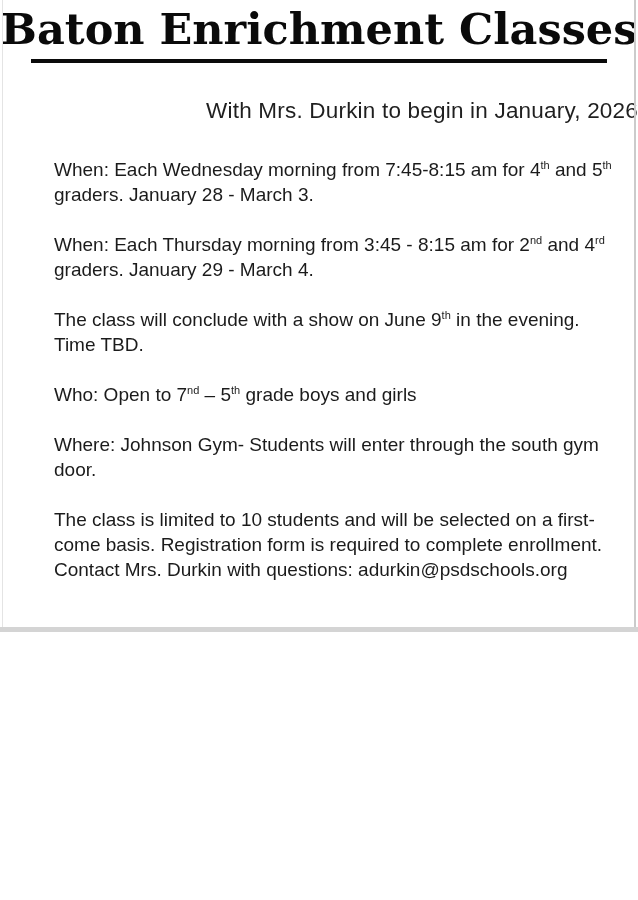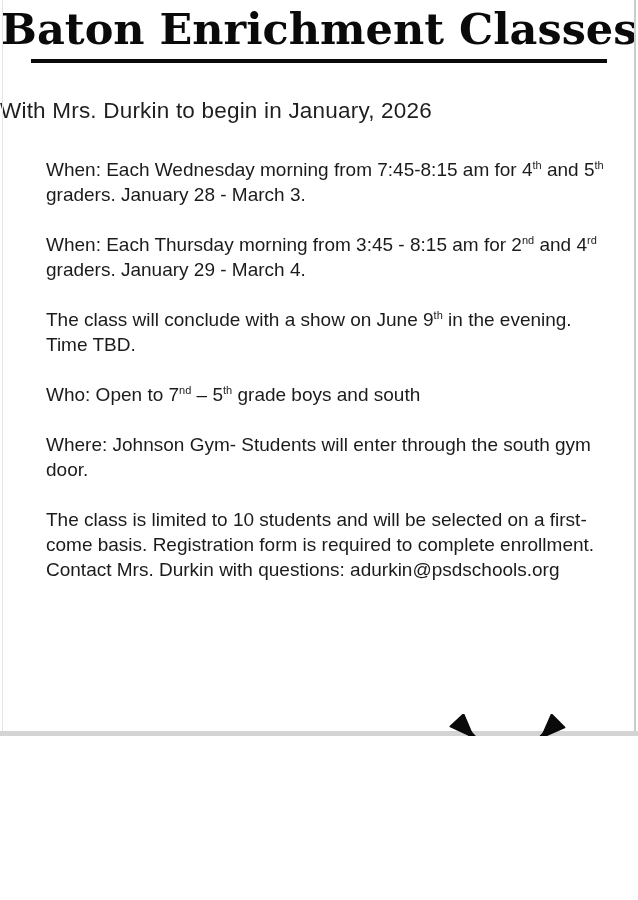--- a/index.html
+++ b/index.html
@@ -1,19 +1,19 @@
 <!DOCTYPE html>
 <html><head>
 <meta charset="utf-8">
 <style>
   html, body { margin: 0; padding: 0; background: #ffffff; }
   .page {
     position: relative;
     width: 638px;
-    height: 736px;
+    height: 632px;
     background: #ffffff;
     overflow: hidden;
     font-family: "Liberation Sans", sans-serif;
     color: #1b1b1b;
   }
   .edge-left {
     position: absolute; left: 2px; top: 0;
     width: 1px; height: 895px; background: #e4e4e4;
   }
   .edge-right {
@@ -36,31 +36,31 @@
   }
   .title-underline {
     width: 576px; height: 4px;
     background: #0a0a0a;
     margin: 4px auto 0 auto;
   }
   .subtitle {
     margin: 35px 0 0 0;
     font-size: 22.5px;
     font-weight: normal;
-    text-align: left;
+    text-align: right;
     color: #1f1f1f;
     letter-spacing: 0.2px;
   }
   .content {
     margin: 33px 26px 0 38px;
     max-width: 576px;
     font-size: 19px;
     line-height: 25px;
   }
-  .content p { margin: 0 0 25px 8px; }
+  .content p { margin: 0 0 25px 16px; }
   .content sup {
     font-size: 11px;
     line-height: 0;
     vertical-align: super;
   }
   .batons {
     position: absolute;
     left: 449px; top: 714px;
     width: 125px; height: 124px;
   }
@@ -75,21 +75,21 @@
 
   <h1 class="title">Baton Enrichment Classes</h1>
   <div class="title-underline"></div>
 
   <h2 class="subtitle">With Mrs. Durkin to begin in January, 2026</h2>
 
   <div class="content">
     <p><span>When: Each Wednesday morning from 7:45-8:15 am for 4</span><sup>th</sup><span> and 5</span><sup>th</sup><span> graders. January 28 - March 3.</span></p>
     <p><span>When: Each Thursday morning from 3:45 - 8:15 am for 2</span><sup>nd</sup><span> and 4</span><sup>rd</sup><span> graders. January 29 - March 4.</span></p>
     <p><span>The class will conclude with a show on June 9</span><sup>th</sup><span> in the evening. Time TBD.</span></p>
-    <p><span>Who: Open to 7</span><sup>nd</sup><span> – 5</span><sup>th</sup><span> grade boys and south</span></p>
+    <p><span>Who: Open to 7</span><sup>nd</sup><span> – 5</span><sup>th</sup><span> grade boys and girls</span></p>
     <p><span>Where: Johnson Gym- Students will enter through the south gym door.</span></p>
     <p><span>The class is limited to 10 students and will be selected on a first-come basis. Registration form is required to complete enrollment. Contact Mrs. Durkin with questions: adurkin@psdschools.org</span></p>
   </div>
 
   <svg class="batons" viewBox="0 0 125 124" xmlns="http://www.w3.org/2000/svg">
     <g fill="#0a0a0a" stroke="#0a0a0a">
       <line x1="10" y1="8" x2="104" y2="106" stroke-width="5"></line>
       <line x1="107" y1="9" x2="13" y2="103" stroke-width="5"></line>
       <polygon points="1.5,12.4 14.5,0.4 24,22.8" stroke-width="2" stroke-linejoin="round"></polygon>
       <polygon points="99.5,114.2 112.5,101.8 90.1,91.4" stroke-width="2" stroke-linejoin="round"></polygon>

